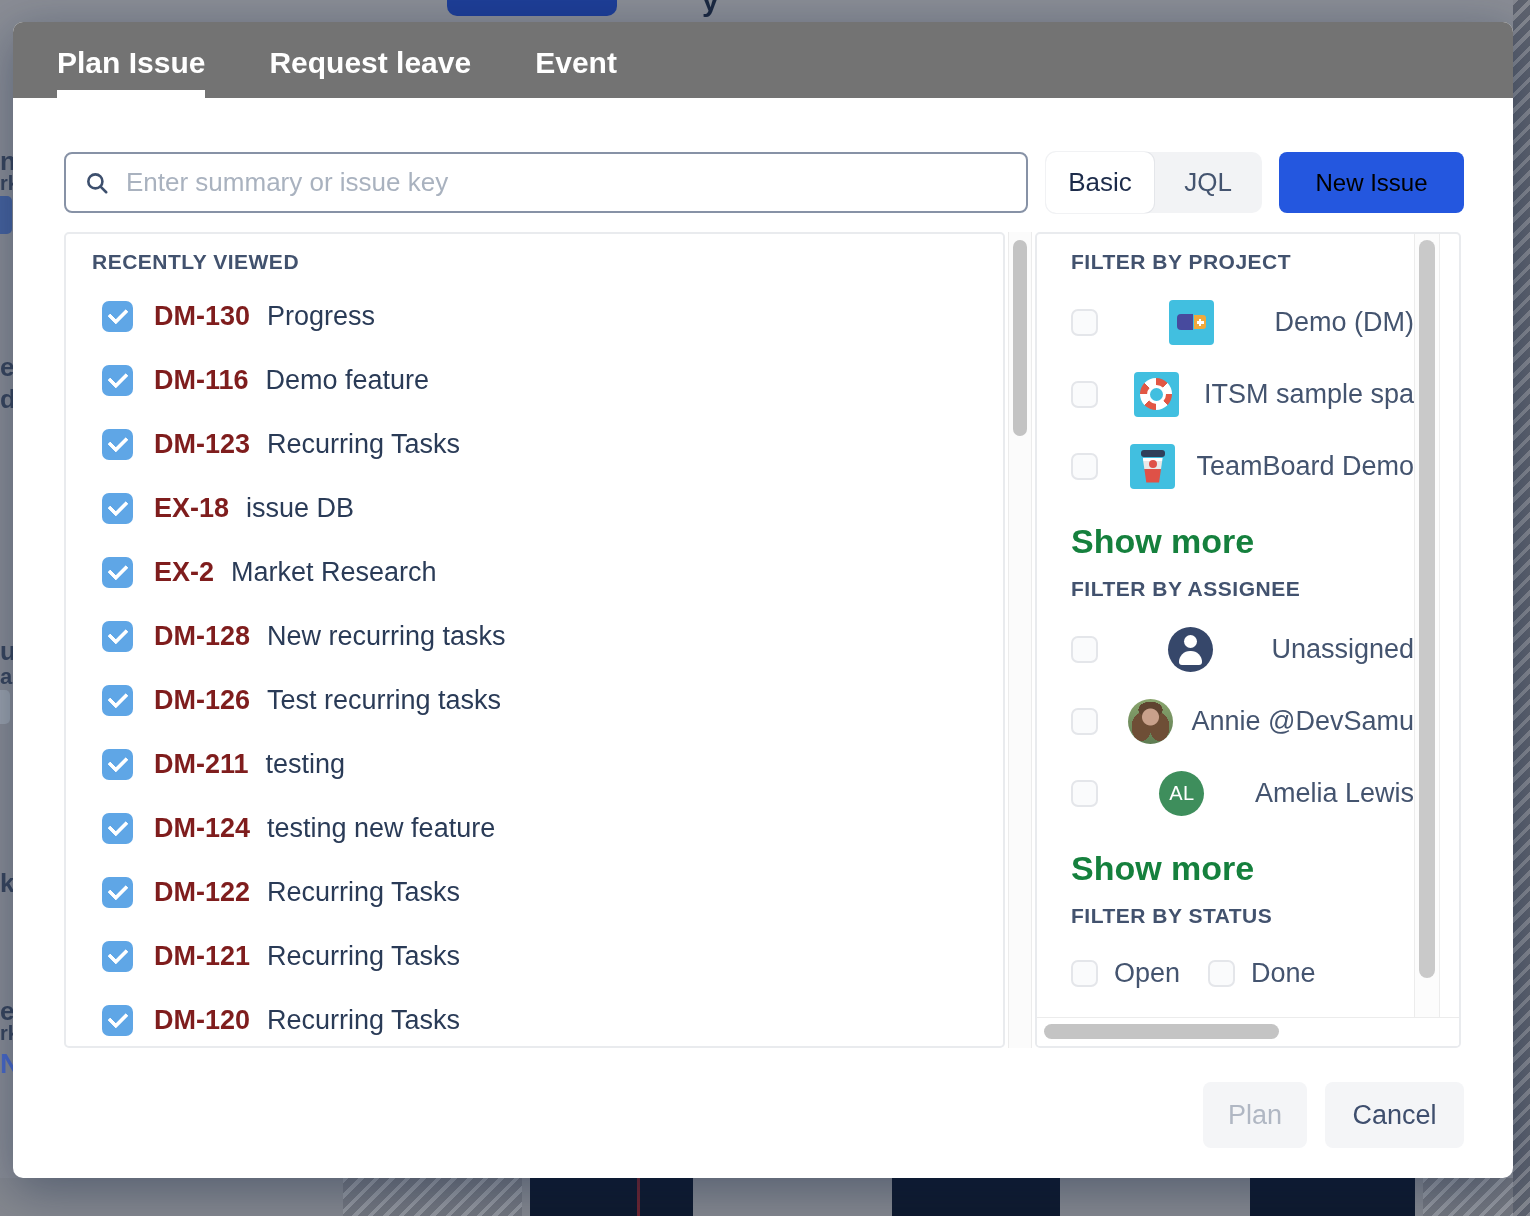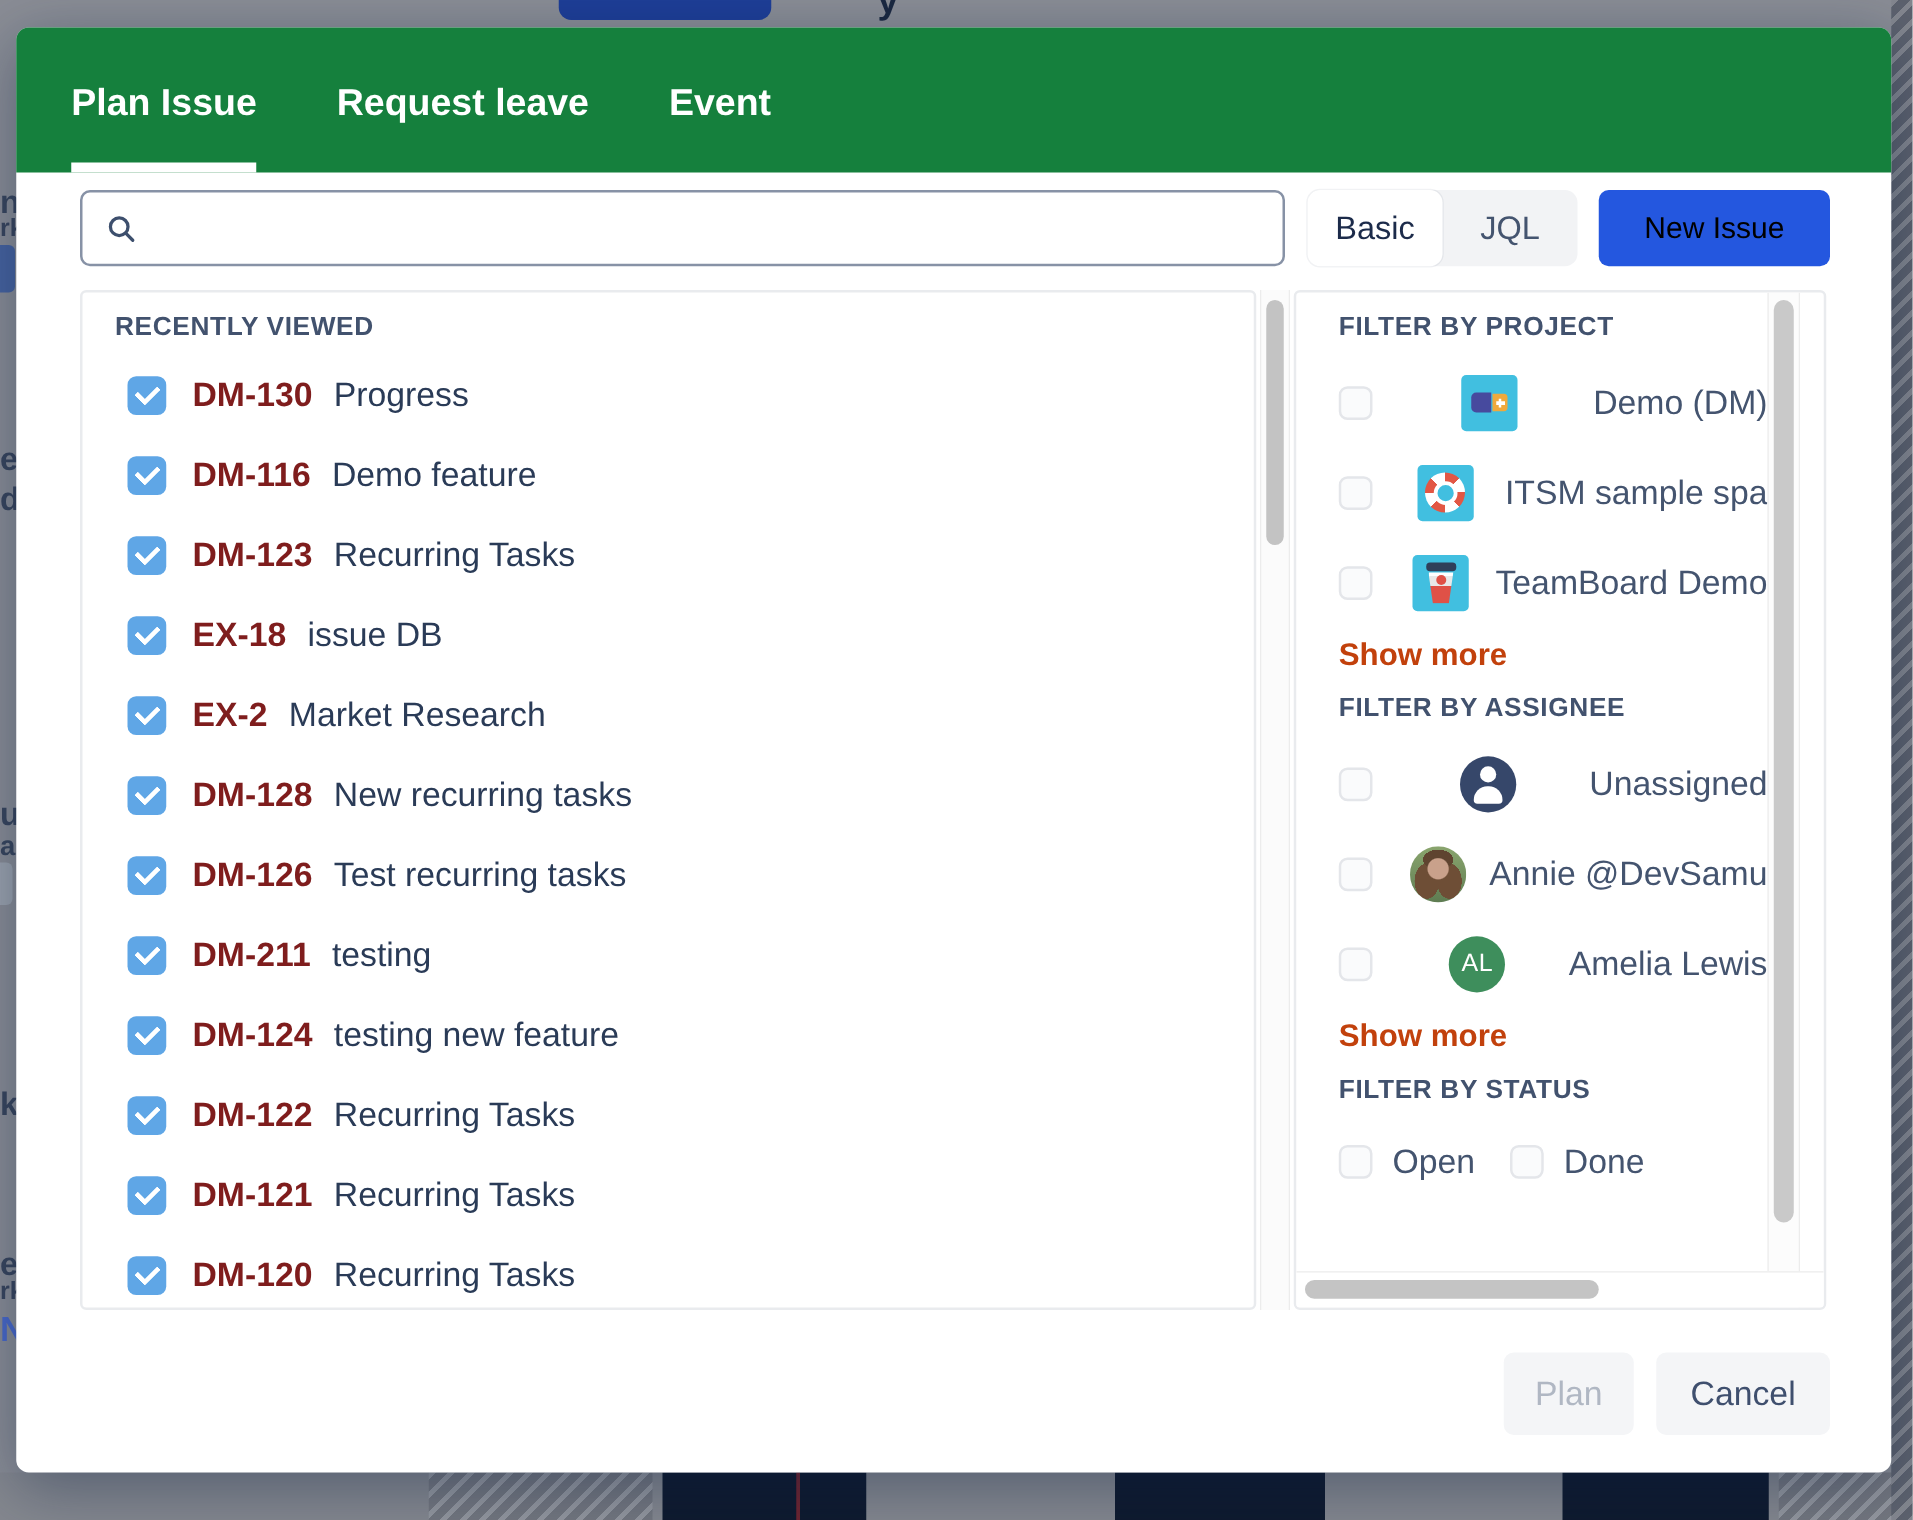--- a/index.html
+++ b/index.html
@@ -23,21 +23,21 @@
     background:repeating-linear-gradient(135deg,#84878f 0 4px,#5d626c 4px 11px);
     background:repeating-linear-gradient(135deg,#84878f 0 4px,#5d626e 4px 11px);}
   .bottom-strip{position:absolute;left:0;top:1178px;width:1530px;height:38px;background:#85888f;}
   .gantt-bar{position:absolute;top:0;height:38px;background:#0f1a2e;}
   .gantt-hatch{position:absolute;top:0;height:38px;}
   .gantt-redline{position:absolute;top:0;left:637px;width:3px;height:38px;background:#6f2530;}
 
   
   .modal{position:absolute;left:13px;top:22px;width:1500px;height:1156px;background:#fff;
     border-radius:10px;box-shadow:0 12px 50px rgba(9,30,66,.4);}
-  .modal-header{position:absolute;left:0;top:0;width:100%;height:116px;background:#15803d;
+  .modal-header{position:absolute;left:0;top:0;width:100%;height:76px;background:#737373;
     border-radius:10px 10px 0 0;display:flex;align-items:stretch;padding-left:44px;box-sizing:border-box;}
   .tab{display:flex;align-items:center;color:#fff;font-size:30px;font-weight:600;
     padding:14px 0 0 0;margin-right:64px;border-bottom:8px solid transparent;cursor:pointer;}
   .tab.active{border-bottom-color:#fff;}
 
   
   .search-box{position:absolute;left:51px;top:130px;width:964px;height:61px;box-sizing:border-box;
     border:2px solid #8792a6;border-radius:8px;background:#fff;display:flex;align-items:center;padding-left:18px;}
   .search-box input{border:none;outline:none;font-size:26px;color:#172b4d;flex:1;margin-left:14px;
     font-family:"Liberation Sans",sans-serif;background:transparent;}
@@ -71,21 +71,21 @@
   .gutter-scroll .thumb{position:absolute;left:4px;top:8px;width:14px;height:196px;background:#c3c3c3;border-radius:7px;}
 
   
   .filter-content{width:377px;overflow:hidden;padding-left:34px;box-sizing:border-box;}
   .filter-content .section-title{margin:16px 0 12px 0;}
   .filter-row{height:72px;display:flex;align-items:center;white-space:nowrap;cursor:pointer;justify-content:space-between;}
   .cb-empty{width:27px;height:27px;background:#fafbfc;border:2px solid #e4e6ea;border-radius:7px;flex:0 0 auto;box-sizing:border-box;}
   .proj-icon{width:45px;height:45px;border-radius:4px;background:#41bfe0;margin-left:29px;flex:0 0 auto;
     display:flex;align-items:center;justify-content:center;position:relative;}
   .filter-label{font-size:27px;color:#44546f;margin-left:18px;}
-  .show-more{color:#c2410c;font-size:25px;font-weight:600;margin:8px 0 0 0;cursor:pointer;display:inline-block;}
+  .show-more{color:#15803d;font-size:34px;font-weight:600;margin:20px 0 0 0;cursor:pointer;display:inline-block;}
   .mt48{margin-top:48px;}
   
   .battery{width:30px;height:16px;position:relative;}
   .battery .cell-l{position:absolute;left:0;top:0;width:16px;height:16px;background:#474a9e;border-radius:4px 0 0 4px;}
   .battery .cell-r{position:absolute;left:17px;top:1px;width:12px;height:14px;background:#f0a93c;border-radius:0 3px 3px 0;}
   .battery .plus-h{position:absolute;left:20px;top:7px;width:7px;height:2.5px;background:#fff;}
   .battery .plus-v{position:absolute;left:22.2px;top:4.8px;width:2.5px;height:7px;background:#fff;}
   
   .lifebuoy{width:32px;height:32px;border-radius:50%;
     background:conic-gradient(#e25744 0 12.5%,#fff 0 25%,#e25744 0 37.5%,#fff 0 50%,#e25744 0 62.5%,#fff 0 75%,#e25744 0 87.5%,#fff 0 100%);
@@ -168,20 +168,21 @@
     <div class="tab active">Plan Issue</div>
     <div class="tab">Request leave</div>
     <div class="tab">Event</div>
   </div>
 
   <div class="search-box">
     <svg width="26" height="26" viewBox="0 0 24 24">
       <circle cx="10.5" cy="10.5" r="6.5" fill="none" stroke="#3d4f6d" stroke-width="2.4"></circle>
       <line x1="15.3" y1="15.3" x2="20.5" y2="20.5" stroke="#3d4f6d" stroke-width="2.4" stroke-linecap="round"></line>
     </svg>
+    <input type="text" placeholder="Enter summary or issue key" style="">
   </div>
 
   <div class="seg">
     <div class="seg-btn on">Basic</div>
     <div class="seg-btn off">JQL</div>
   </div>
   <button class="new-issue">New Issue</button>
 
   <div class="panel list-panel">
     <div class="section-title">RECENTLY VIEWED</div>

